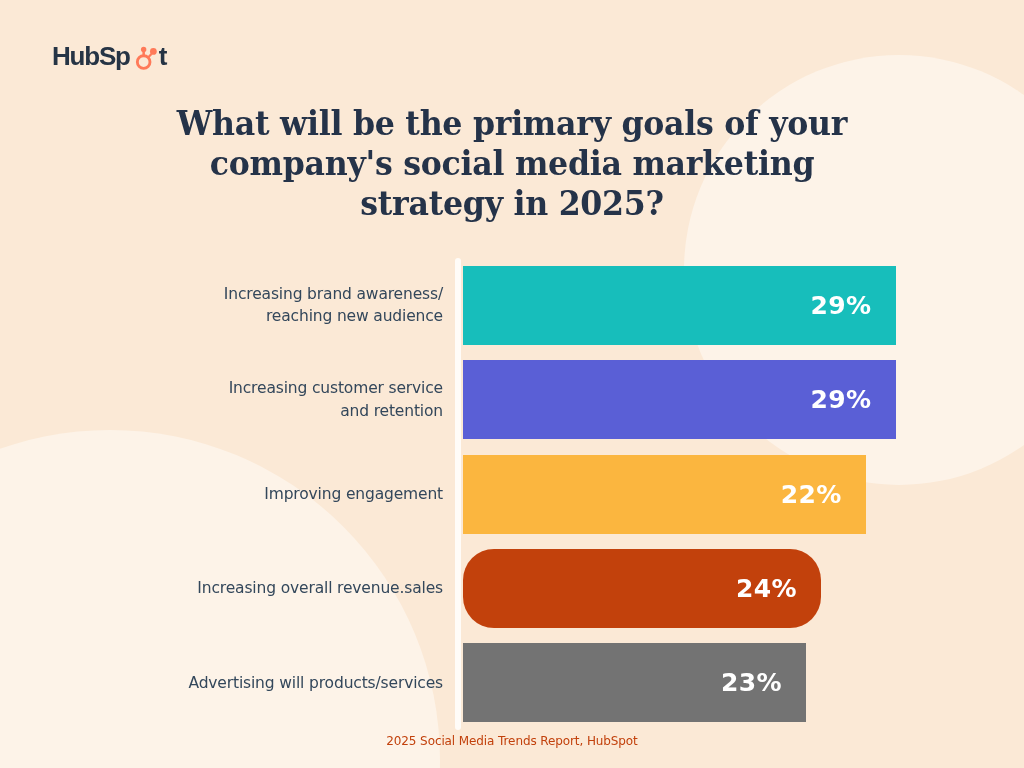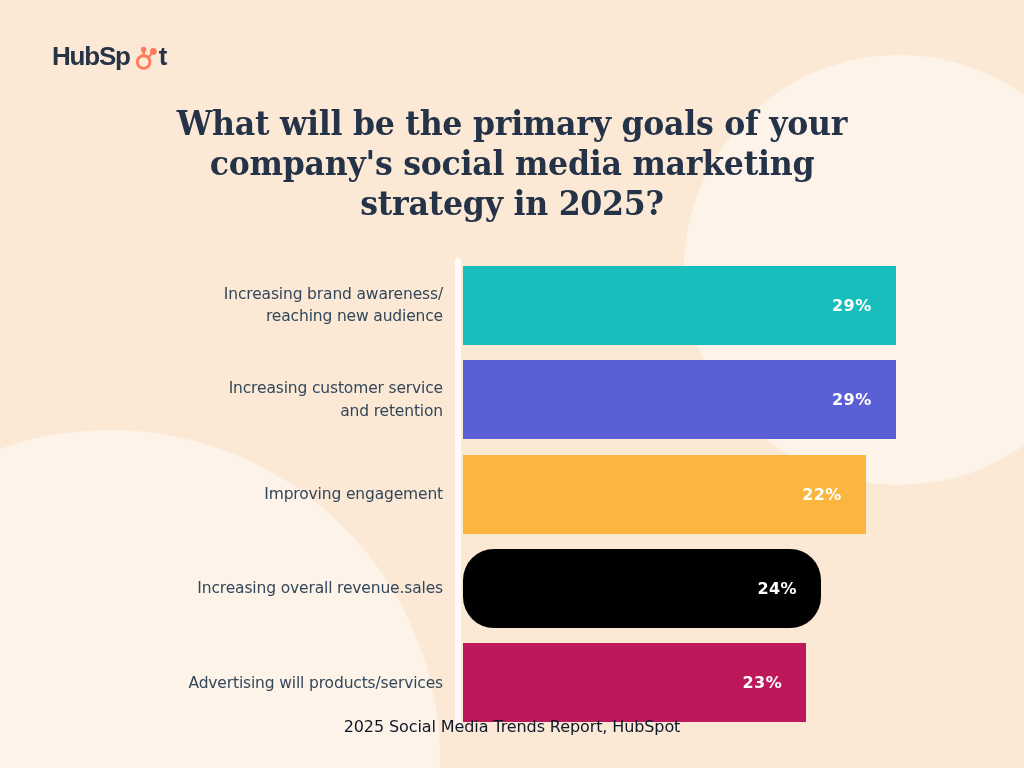--- a/index.html
+++ b/index.html
@@ -128,33 +128,33 @@
     height:79px;
     display:flex;
     align-items:center;
     justify-content:flex-end;
     padding-right:24px;
   }
 
   .bar-value {
     font-family:"DejaVu Sans", sans-serif;
     font-weight:bold;
-    font-size:16px;
+    font-size:25px;
     letter-spacing:0.4px;
     color:#FFFFFF;
   }
 
   
   .caption {
     position:absolute;
-    left:0; right:0; bottom:32px;
+    left:0; right:0; bottom:20px;
     text-align:center;
     font-family:"DejaVu Sans", sans-serif;
-    font-size:16px;
-    color:#0f172a;
+    font-size:12px;
+    color:#c2410c;
     letter-spacing:-0.1px;
   }
 </style>
 </head>
 <body>
 
 <div class="bg-layer">
   <div class="circle circle-tr"></div>
   <div class="circle circle-bl"></div>
 </div>
@@ -204,30 +204,30 @@
       <div class="bar-wrap" style="width: 402.75px;">
         <div class="bar" style="background: rgb(251, 182, 63);">
           <span class="bar-value">22%</span>
         </div>
       </div>
     </div>
 
     <div class="row">
       <div class="row-label">Increasing overall revenue.sales</div>
       <div class="bar-wrap" style="width: 358px;">
-        <div class="bar" style="background: #000000; border-radius: 31px;">
+        <div class="bar" style="background: #c2410c; border-radius: 31px;">
           <span class="bar-value">24%</span>
         </div>
       </div>
     </div>
 
     <div class="row">
       <div class="row-label">Advertising will products/services</div>
       <div class="bar-wrap" style="width: 343.083px;">
-        <div class="bar" style="background: #be185d;">
+        <div class="bar" style="background: #737373;">
           <span class="bar-value">23%</span>
         </div>
       </div>
     </div>
 
   </div>
 </div>
 
 <div class="caption">2025 Social Media Trends Report, HubSpot</div>
 

